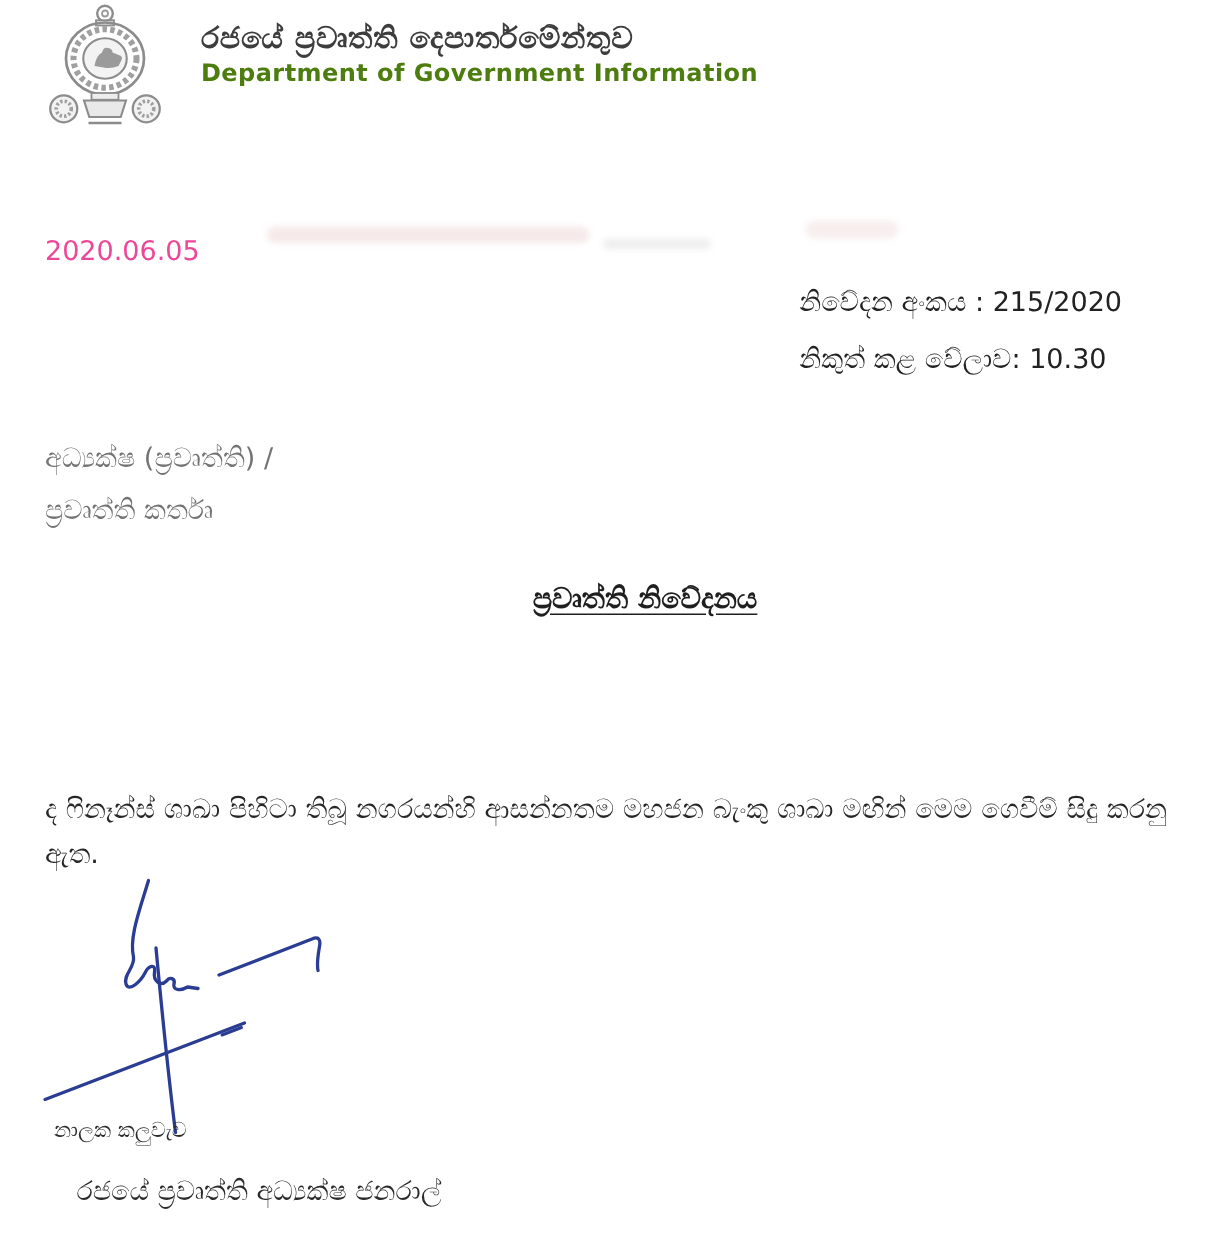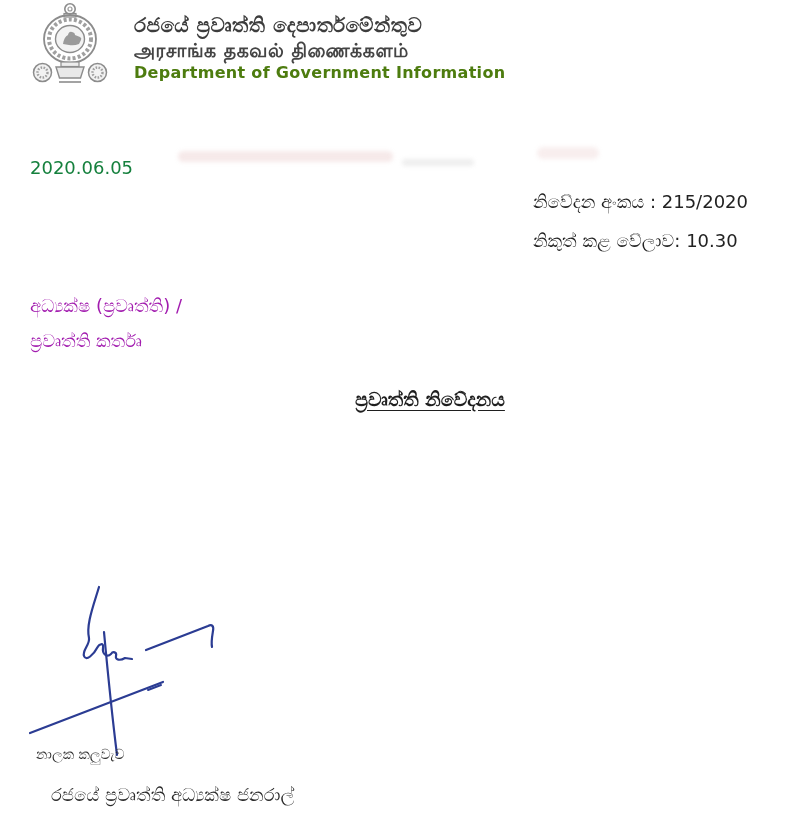--- a/index.html
+++ b/index.html
@@ -12,25 +12,25 @@
     color:#2b2b2b;
     overflow:hidden;
   }
   
   .emblem { position:absolute; left:30px; top:2px; width:80px; height:86px; }
   .lh-text { position:absolute; left:134px; top:12px; color:#3d3d3d; }
   .lh-si { font-size:20px; font-weight:700; letter-spacing:.5px; line-height:26px; }
   .lh-ta { font-size:19px; font-weight:700; letter-spacing:.5px; line-height:24px; color:#444; }
   .lh-en { font-size:16px; font-weight:700; letter-spacing:.3px; line-height:22px; color:#4d7c0f; }
   
-  .date-line { position:absolute; left:30px; top:157px; font-size:18px; color:#15803d; }
+  .date-line { position:absolute; left:30px; top:157px; font-size:18px; color:#ec4899; }
   .meta-block { position:absolute; right:59px; top:191px; text-align:left; font-size:18px; color:#222; }
   .meta-row { margin-bottom:17px; white-space:nowrap; }
   
-  .recipient { position:absolute; left:30px; top:288px; font-size:18px; line-height:35px; color:#a21caf; }
+  .recipient { position:absolute; left:30px; top:288px; font-size:18px; line-height:35px; color:#737373; }
   
   .heading {
     position:absolute; left:0; top:388px; width:860px;
     text-align:center; font-size:19px; font-weight:700;
     text-decoration:underline; text-underline-offset:4px; color:#1f1f1f;
   }
   
   .para {
     position:absolute; left:30px; width:748px;
     font-size:18px; line-height:30px; text-align:justify; color:#272727;
@@ -70,21 +70,20 @@
     <path d="M28 80 h22" stroke="#8c8c8c" stroke-width="1.6"></path>
 
     <circle cx="11.5" cy="70.5" r="9" stroke="#8c8c8c" stroke-width="1.5" fill="#f2f2f2"></circle>
     <circle cx="11.5" cy="70.5" r="5" stroke="#a0a0a0" stroke-width="2.4" stroke-dasharray="1.6 1.4"></circle>
     <circle cx="66.5" cy="70.5" r="9" stroke="#8c8c8c" stroke-width="1.5" fill="#f2f2f2"></circle>
     <circle cx="66.5" cy="70.5" r="5" stroke="#a0a0a0" stroke-width="2.4" stroke-dasharray="1.6 1.4"></circle>
   </svg>
 
   <div class="lh-text">
     <div class="lh-si">රජයේ ප්‍රවෘත්ති දෙපාර්තමේන්තුව</div>
-    <div class="lh-ta">அரசாங்க தகவல் திணைக்களம்</div>
     <div class="lh-en">Department of Government Information</div>
   </div>
 
   <div class="smudge smudge-1"></div>
   <div class="smudge smudge-2"></div>
   <div class="smudge smudge-3"></div>
 
   <div class="date-line">2020.06.05</div>
 
   <div class="meta-block">
@@ -98,20 +97,21 @@
     </div>
   </div>
 
   <div class="recipient">
     <div>අධ්‍යක්ෂ (ප්‍රවෘත්ති) /</div>
     <div>ප්‍රවෘත්ති කර්තෘ</div>
   </div>
 
   <div class="heading">ප්‍රවෘත්ති නිවේදනය</div>
 
+  <div class="para para2">ද ෆිනෑන්ස් ශාඛා පිහිටා තිබූ නගරයන්හි ආසන්නතම මහජන බැංකු ශාඛා මඟින් මෙම ගෙවීම් සිදු කරනු ඇත.</div>
 
   <svg class="signature-svg" viewBox="0 0 210 180" xmlns="http://www.w3.org/2000/svg" fill="none" stroke-linecap="round" stroke-linejoin="round">
 
     <path stroke-width="2.2" d="M79,7 C73,27 66,45 69,58 C70,65 62,70 64,76 C66,82 74,74 77,68
          C79,64 84,62 83,68 C82,74 87,78 91,74 C93,71 97,72 96,76
          C95,80 100,81 105,78 L112,79" stroke="#2b3c93"></path>
 
     <path stroke-width="2.2" d="M84,52 C88,95 92,135 97,175" stroke="#2b3c93"></path>
 
     <path stroke-width="2.2" d="M126,70 L188,46 C192,44 194,46 193,51 C192,57 191,62 192,67" stroke="#2b3c93"></path>

